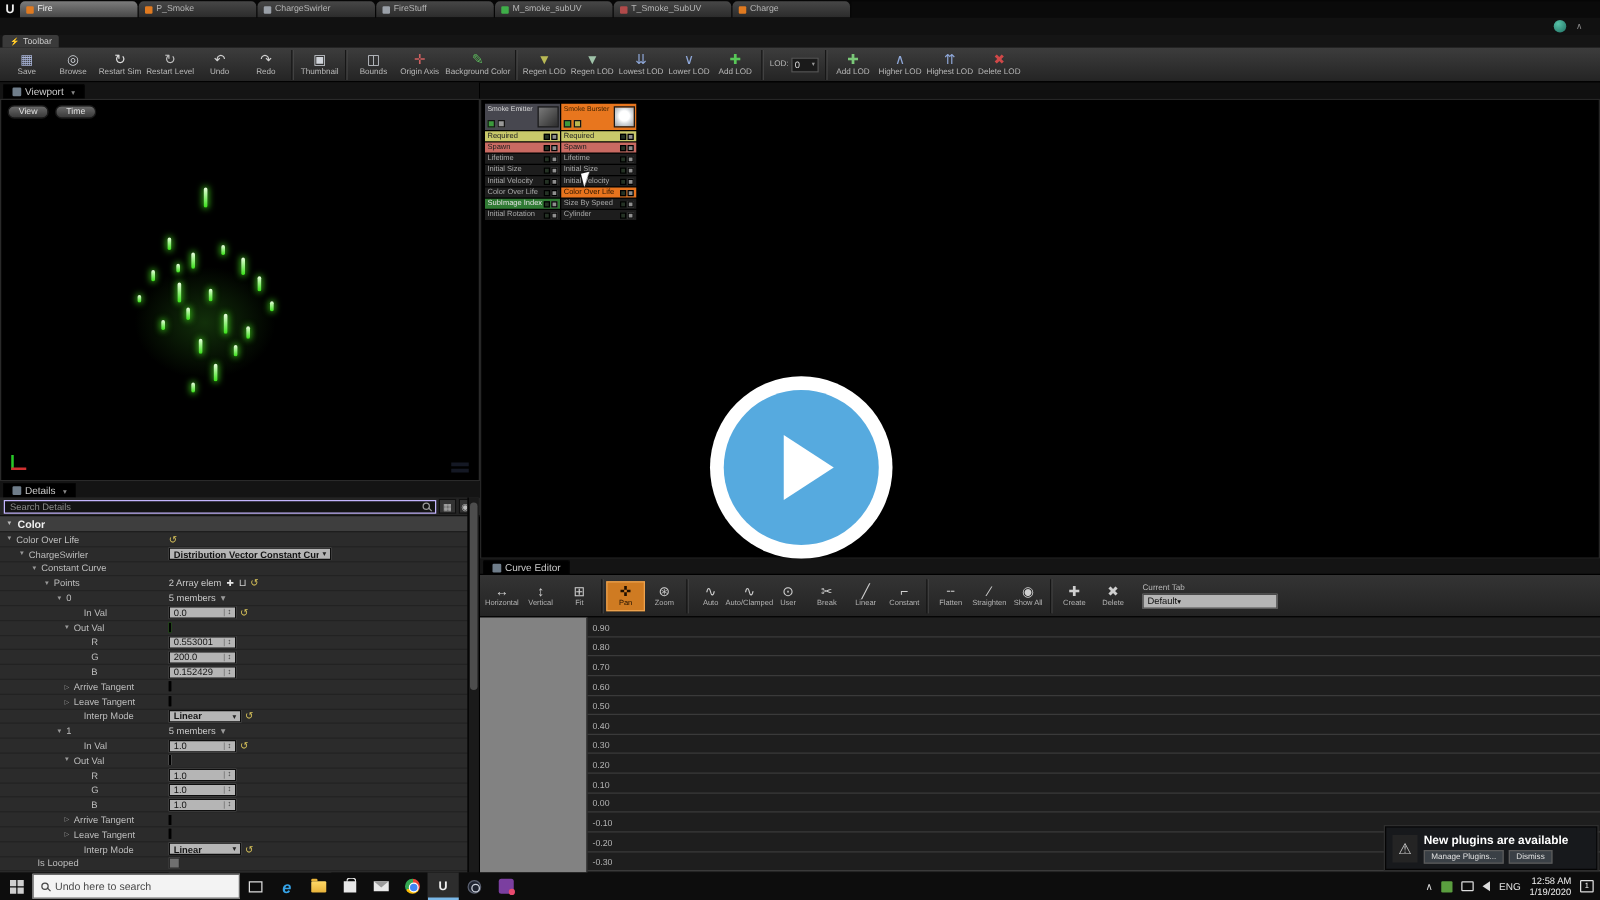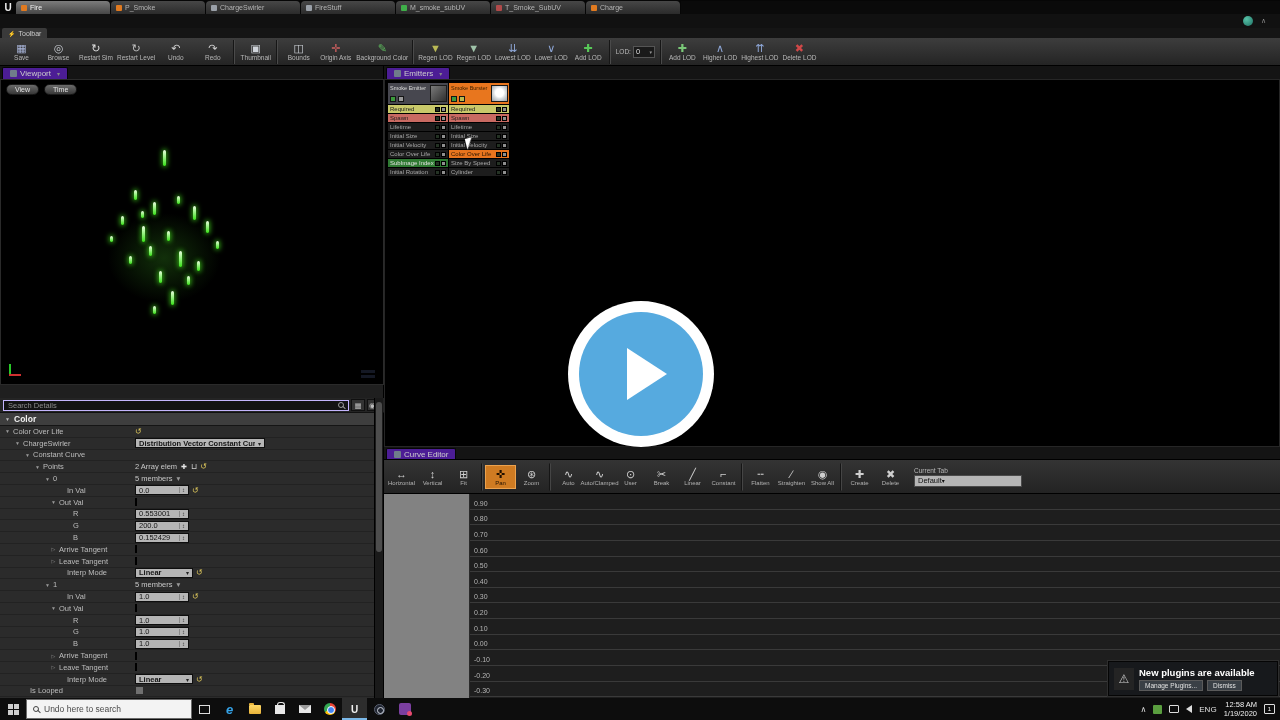--- a/index.html
+++ b/index.html
@@ -28,21 +28,21 @@
   .tbtn .ic{font-size:11px;line-height:12px;height:12px}
   .tbtn .lb{font-size:6.5px;color:#b8b8b8;white-space:nowrap}
   .tbtn.sep{min-width:0;width:2px;height:24px;padding:0;border-left:1px solid #161616;border-right:1px solid #4a4a4a;margin:0 2px}
   .lodspin{display:flex;align-items:center;gap:2px;margin:0 3px}
   .lodspin .lodlbl{font-size:6.5px;color:#b8b8b8}
   .lodbox{width:22px;height:12px;background:#1a1a1a;border:1px solid #555;color:#ddd;font-size:7.5px;display:flex;align-items:center;justify-content:space-between;padding:0 2px}
   .lodbox .lodcaret{font-size:5px;color:#999}
 
   
   .ptabbar{height:13px;background:#141414;display:flex;align-items:flex-end;padding-left:2px}
-  .ptab{height:12px;background:#4c1d95;border:1px solid #050505;border-bottom:none;border-radius:2px 2px 0 0;display:flex;align-items:center;gap:3px;padding:0 7px;font-size:8px;color:#ccc}
+  .ptab{height:12px;background:#000000;border:1px solid #050505;border-bottom:none;border-radius:2px 2px 0 0;display:flex;align-items:center;gap:3px;padding:0 7px;font-size:8px;color:#ccc}
   .ptab .pticon{width:7px;height:7px;background:#6f7d8a;border-radius:1px}
   .ptab .ptcaret{font-size:6px;color:#888;margin-left:3px}
 
   
   .leftpanel{position:absolute;left:0;top:66px;width:384px;height:632px;background:#1f1f1f;border-right:1px solid #000}
   .viewport{position:absolute;left:0;top:13px;width:384px;height:306px;background:#000;border:1px solid #2a2a2a;overflow:hidden}
   .vbtns{position:absolute;left:5px;top:4px;display:flex;gap:5px}
   .vbtn{height:11px;padding:0 8px;border-radius:6px;background:linear-gradient(#6b6b6b,#383838);border:1px solid #1a1a1a;color:#e0e0e0;font-size:7px;display:flex;align-items:center}
   .spark{position:absolute;width:3px;border-radius:2px;background:linear-gradient(#eaffdf,#37e016);box-shadow:0 0 5px 1px rgba(70,230,30,.75)}
   .glowblob{position:absolute;left:88px;top:118px;width:150px;height:120px;background:radial-gradient(closest-side,rgba(35,95,20,.5),rgba(0,0,0,0) 75%)}
@@ -381,20 +381,27 @@
     <div class="axisgizmo">
         <i class="ay"></i>
         <i class="ax"></i>
       </div>
     <div class="vstats">
         <i></i>
         <i></i>
       </div>
   </div>
 
+  <div class="dtabbar ptabbar">
+    <div class="ptab">
+      <span class="pticon"></span>
+      <span>Details</span>
+      <span class="ptcaret">▾</span>
+    </div>
+  </div>
 
   <div class="dsearchrow">
     <div class="searchbox">
       <span>Search Details</span>
       <span class="mag"></span>
     </div>
     <div class="dbtn">
       <span>▦</span>
     </div>
     <div class="dbtn">
@@ -731,27 +738,20 @@
           </div>
         </div>
       </div>
   </div>
   <div class="dscroll">
       <div class="dthumb"></div>
     </div>
 </div>
 
 <div class="rightpanel">
-  <div class="ptabbar">
-    <div class="ptab">
-      <span class="pticon"></span>
-      <span>Emitters</span>
-      <span class="ptcaret">▾</span>
-    </div>
-  </div>
 
   <div class="ebody">
     <div class="ecol c1">
       <div class="ehdr h1">
         <span>Smoke Emitter</span>
         <span class="ethumb"></span>
         <span class="echks">
           <i class="echk g"></i>
           <i class="echk w"></i>
         </span>

